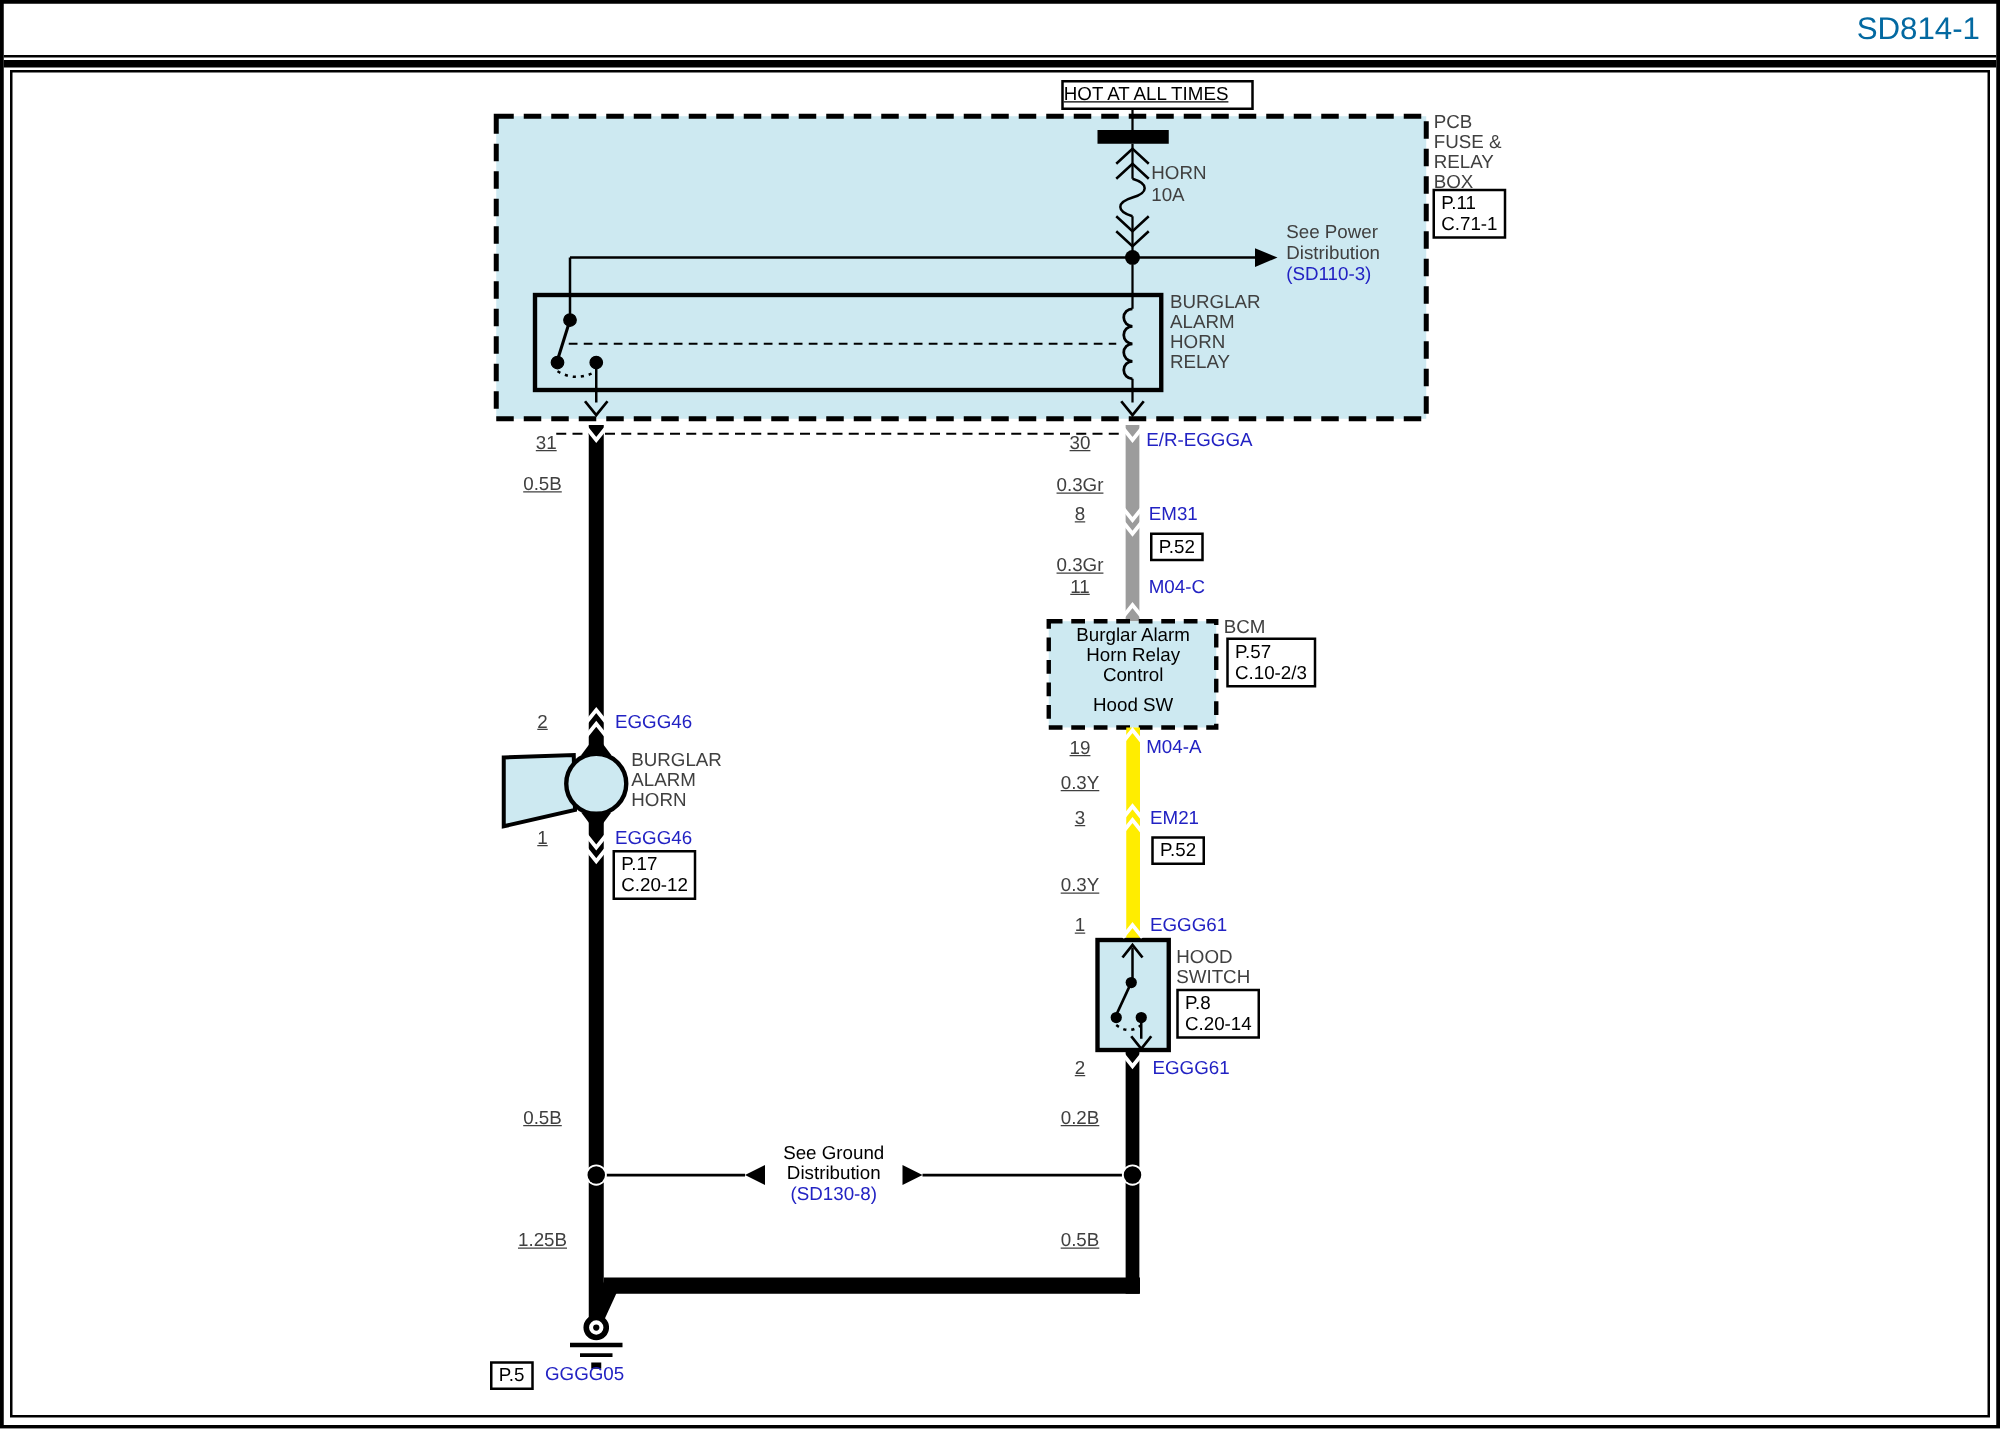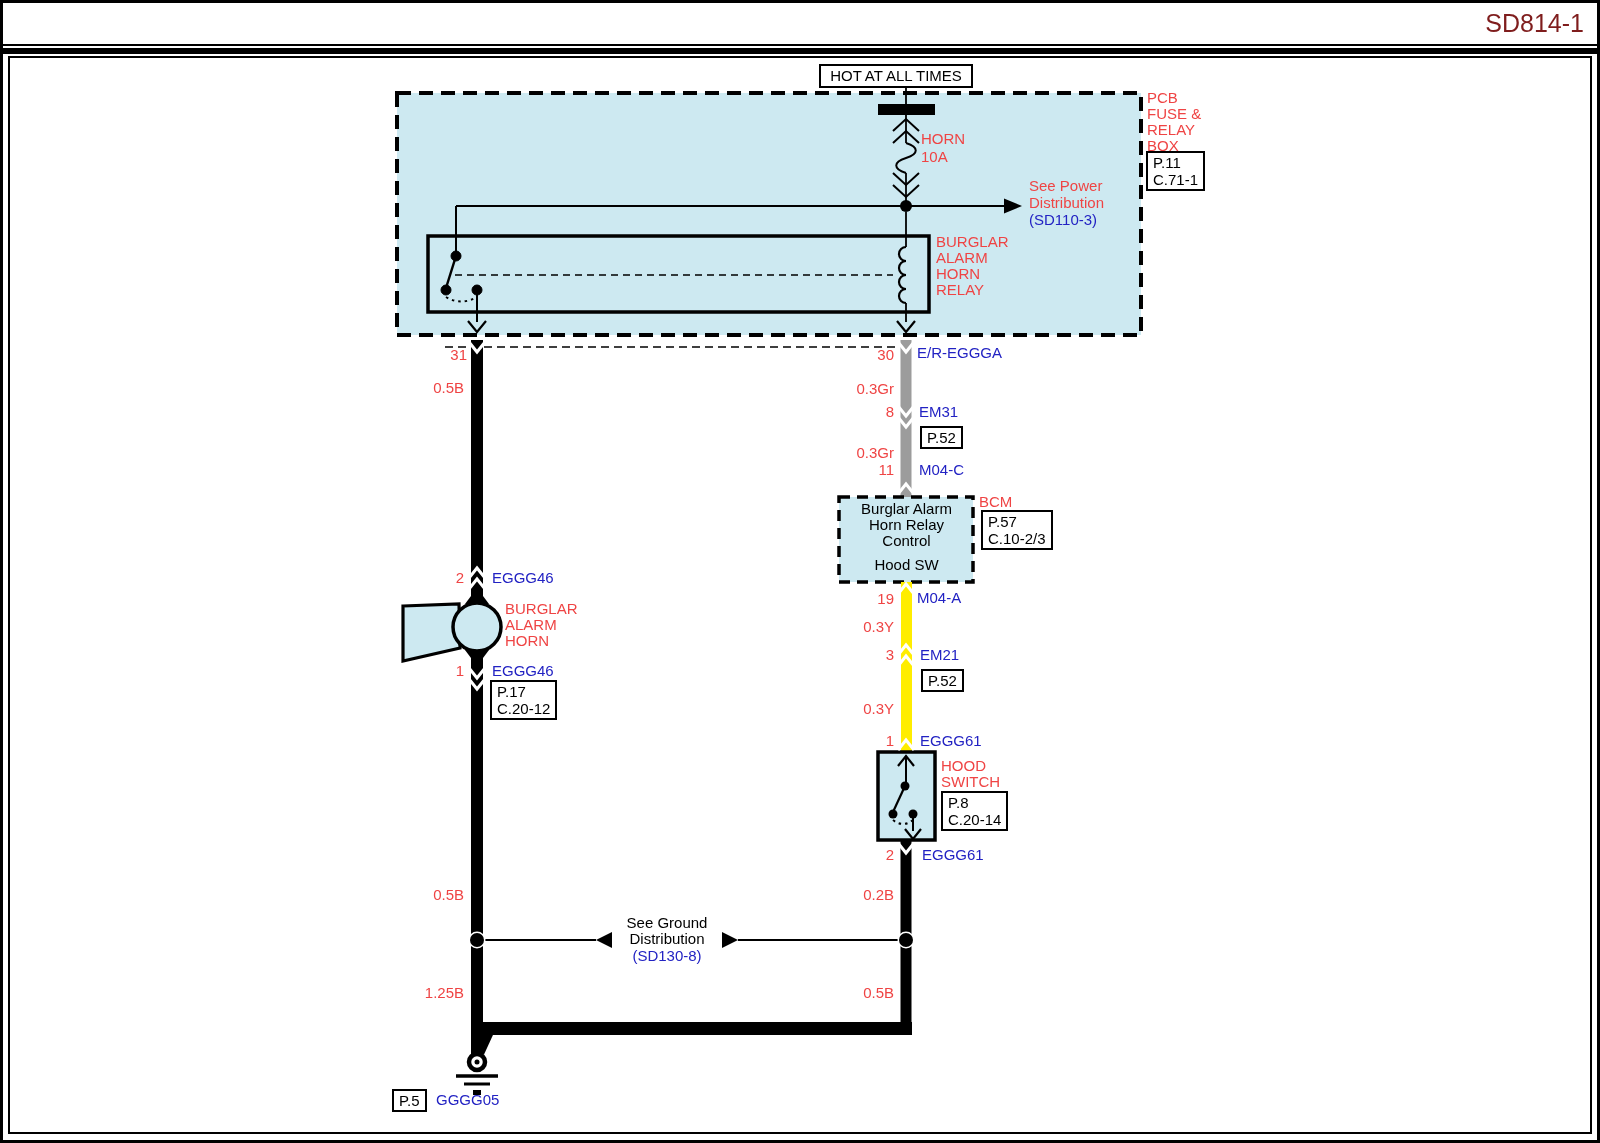--- a/index.html
+++ b/index.html
@@ -1,27 +1,27 @@
 <!DOCTYPE html>
 <html><head>
 <meta charset="utf-8">
 <style>
   html,body{margin:0;padding:0;background:#fff;}
   .page{position:relative;width:1600px;height:1143px;background:#fff;
         font-family:"Liberation Sans","DejaVu Sans",sans-serif;overflow:hidden;}
   svg{position:absolute;left:0;top:0;}
   .titlebar-title{position:absolute;left:16px;top:9px;font-size:25px;color:#000;white-space:nowrap;}
-  .titlebar-code{position:absolute;right:16px;top:9px;font-size:25px;color:#7f1d1d;white-space:nowrap;}
-  .lbl{position:absolute;font-size:15px;line-height:16px;color:#ef4444;white-space:nowrap;}
-  .num{width:60px;text-align:right;}
+  .titlebar-code{position:absolute;right:16px;top:9px;font-size:25px;color:#0369a1;white-space:nowrap;}
+  .lbl{position:absolute;font-size:15px;line-height:16px;color:#404040;white-space:nowrap;}
+  .num{width:60px;text-align:center;text-decoration:underline;}
   .code{color:#2222c3;}
   .refbox{position:absolute;border:2px solid #000;background:#fff;padding:1px 5px;
           font-size:15px;line-height:17px;color:#000;white-space:nowrap;}
-  .hotbox{position:absolute;left:819px;top:64px;width:150px;height:20px;border:2px solid #000;
-          background:#fff;font-size:15px;line-height:20px;text-align:center;white-space:nowrap;}
+  .hotbox{position:absolute;left:849px;top:64px;width:150px;height:20px;border:2px solid #000;
+          background:#fff;font-size:15px;line-height:20px;text-align:left;white-space:nowrap;text-decoration:underline;}
   .bcmline{position:absolute;left:841px;width:131px;text-align:center;font-size:15px;line-height:16px;}
   .gndline{position:absolute;left:592px;width:150px;text-align:center;font-size:15px;line-height:16px;}
 </style>
 </head>
 <body>
 
 <div class="page">
 
   <svg width="1600" height="1143" viewBox="0 0 1600 1143">
 

